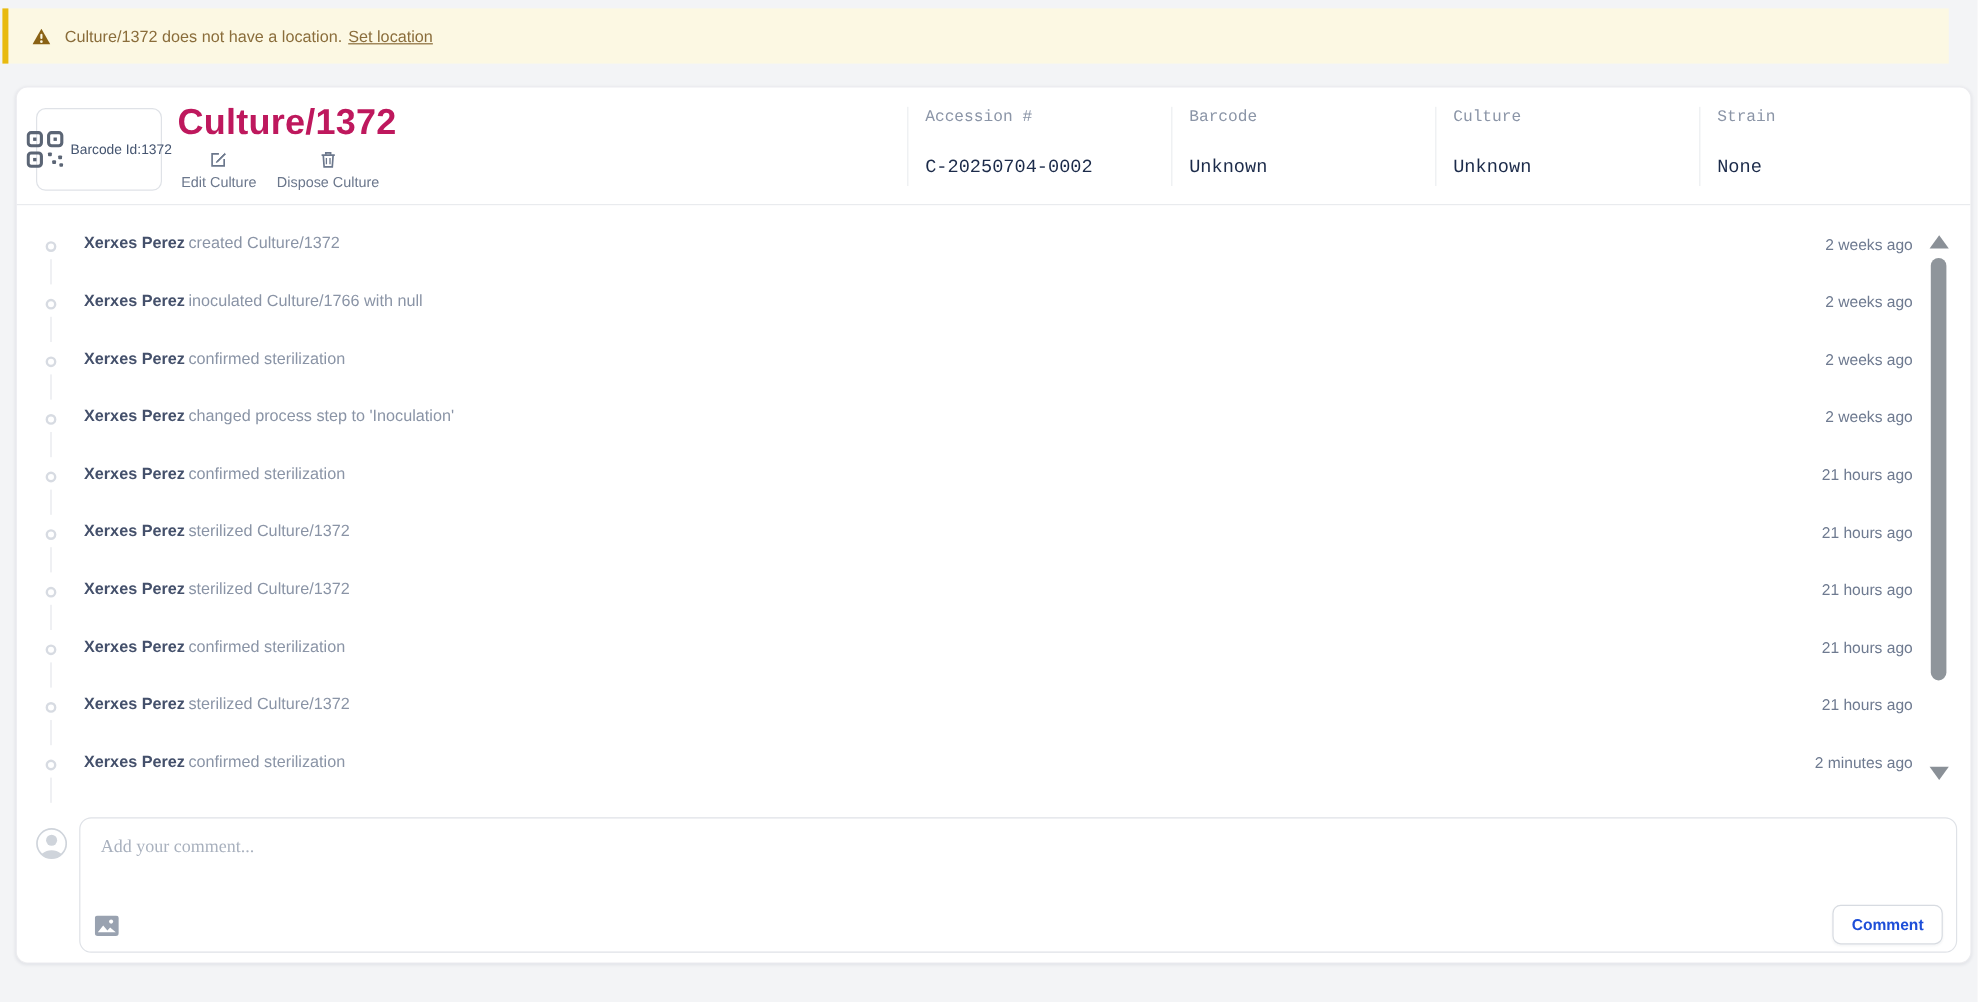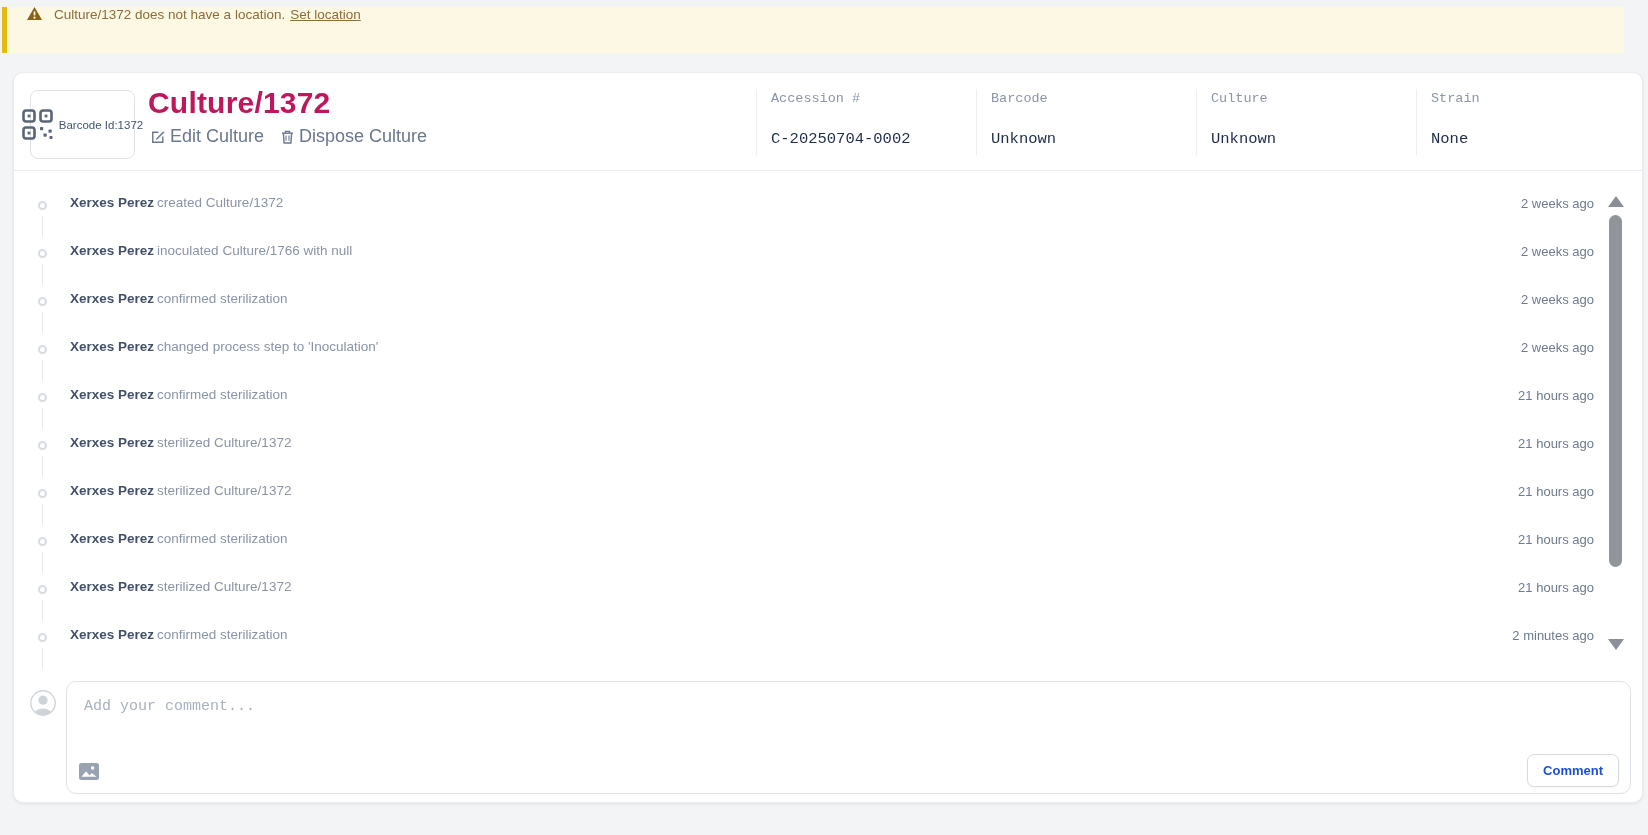--- a/index.html
+++ b/index.html
@@ -11,21 +11,21 @@
     overflow: hidden;
     color: #1c2b4a;
   }
 
   
   .banner {
     position: absolute; left: 2px; top: 7px;
     width: 1622px; height: 46px;
     background: #fcf8e3;
     border-left: 5px solid #e8ba10;
-    display: flex; align-items: flex-start;
+    display: flex; align-items: center;
     padding-left: 20px;
     font-size: 13.5px; color: #8a6d3b;
   }
   .banner .msg { margin-left: 12px; }
   .banner a { color: #8a6d3b; text-decoration: underline; margin-left: 5px; cursor: pointer; }
 
   
   .card {
     position: absolute; left: 13px; top: 72px;
     width: 1630px; height: 731px;
@@ -43,21 +43,21 @@
     border: 1px solid #dfe2e7; border-radius: 8px;
     display: flex; align-items: center; justify-content: center; gap: 3px;
     cursor: default;
   }
   .qrlabel { font-size: 11.5px; color: #44546f; white-space: nowrap; }
   .ctitle {
     position: absolute; left: 134px; top: 13px;
     font-size: 30px; font-weight: 800; color: #be185d; letter-spacing: .2px;
   }
   .hactions { position: absolute; left: 137px; top: 53px; display: flex; gap: 17px; }
-  .hact { display: flex; align-items: center; gap: 5px; color: #6b778c; font-size: 18px; cursor: pointer; white-space: nowrap; }
+  .hact { display: flex; align-items: center; gap: 5px; color: #6b778c; font-size: 12px; cursor: pointer; white-space: nowrap; flex-direction: column; }
 
   .field { position: absolute; top: 16px; height: 66px; width: 212px; border-left: 1px solid #eceef1; padding-left: 14px; font-family: Liberation Mono, monospace; }
   .f0 { left: 742px; } .f1 { left: 962px; } .f2 { left: 1182px; } .f3 { left: 1402px; }
   .flabel { font-size: 13.5px; color: #8b95a7; margin-top: 2px; }
   .fvalue { font-size: 15.5px; color: #1c2b4a; margin-top: 24px; }
 
   
   .timeline { position: absolute; top: 108px; left: 0; right: 0; }
   .trow { position: relative; height: 48px; }
   .dot {
@@ -86,21 +86,21 @@
   .avatar { position: absolute; left: 16px; top: 617px; width: 26px; height: 26px; }
   .comment-box {
     position: absolute; left: 52px; top: 608px;
     width: 1565px; height: 113px;
     border: 1px solid #dfe2e7; border-radius: 10px; background: #fff;
   }
   .comment-input {
     display: block; width: 100%; height: 68px;
     border: none; outline: none; resize: none;
     padding: 16px 16px 0 17px;
-    font-family: Liberation Mono, monospace; font-size: 15px; color: #44506b;
+    font-family: Liberation Serif, serif; font-size: 15px; color: #44506b;
     border-radius: 10px; background: transparent;
   }
   .comment-input::placeholder { color: #a9b1be; }
   .img-btn { position: absolute; left: 12px; bottom: 13px; width: 20px; height: 17px; cursor: pointer; line-height: 0; }
   .comment-btn {
     position: absolute; right: 11px; bottom: 6px;
     height: 33px; padding: 0 15px;
     background: #fff; border: 1px solid #d7dbe1; border-radius: 7px;
     font-family: inherit; font-size: 13px; font-weight: 700; color: #1d4ed8;
     cursor: pointer; box-shadow: 0 1px 2px rgba(9,30,66,.05);

